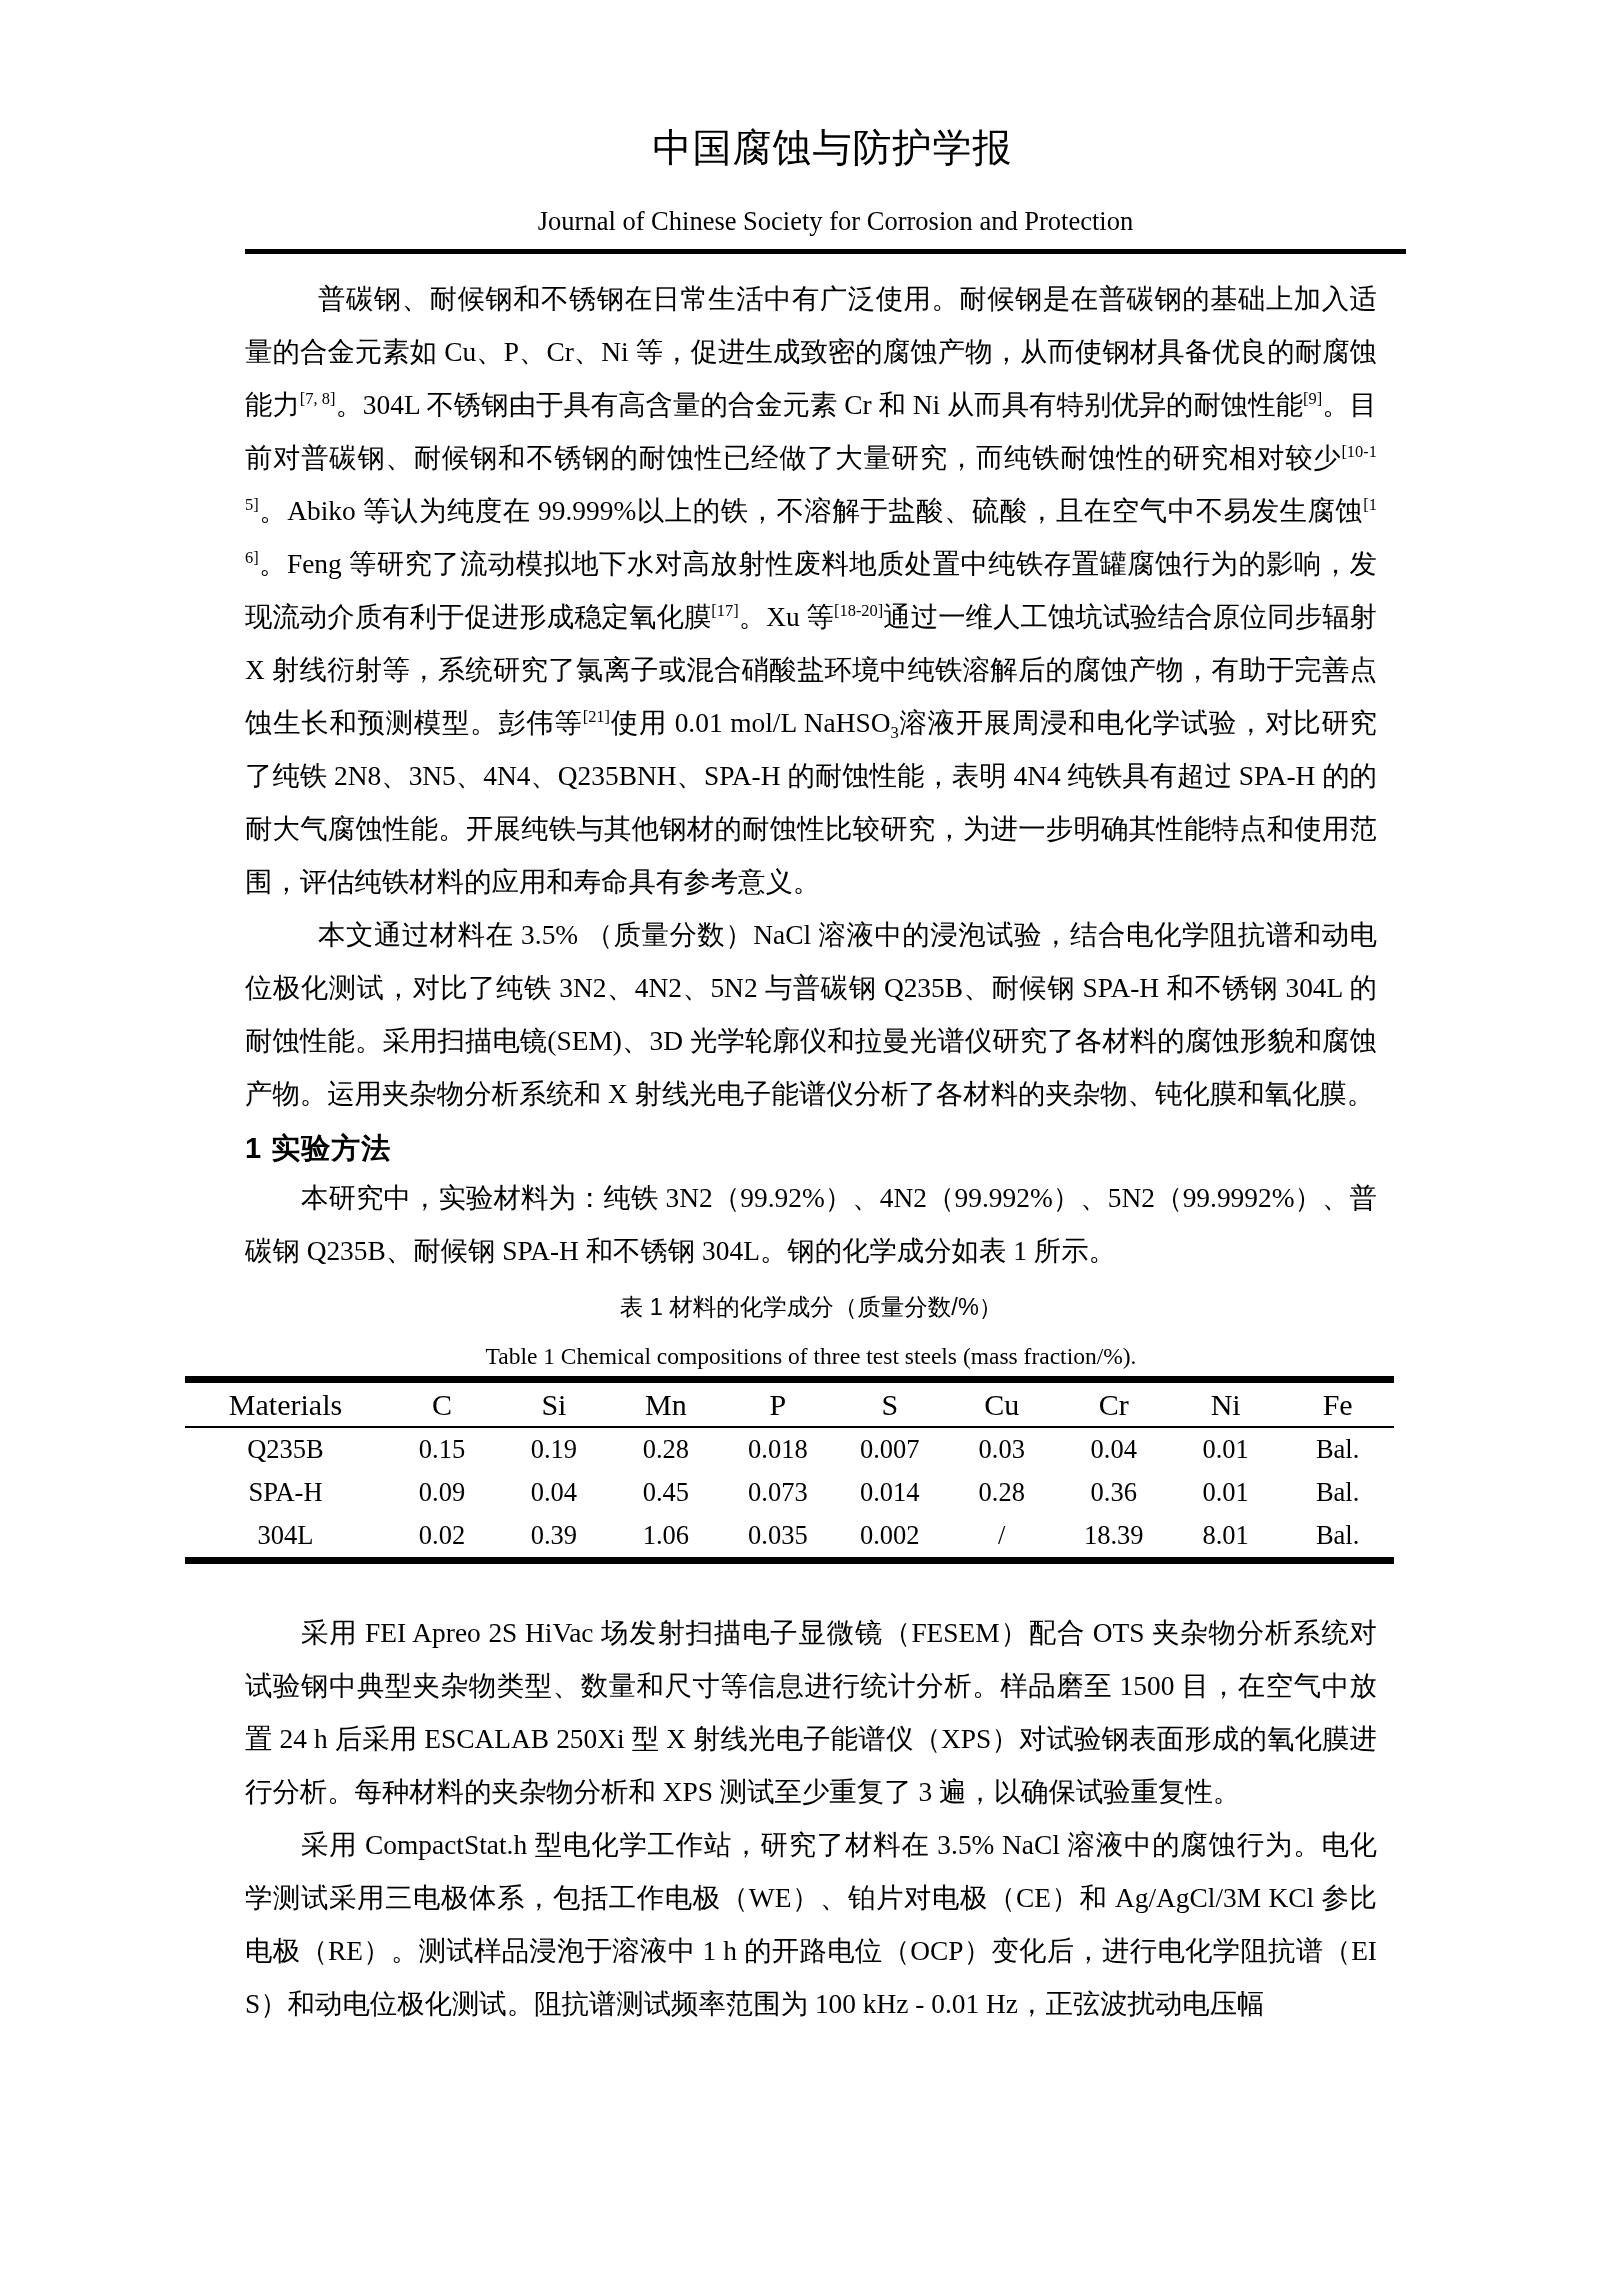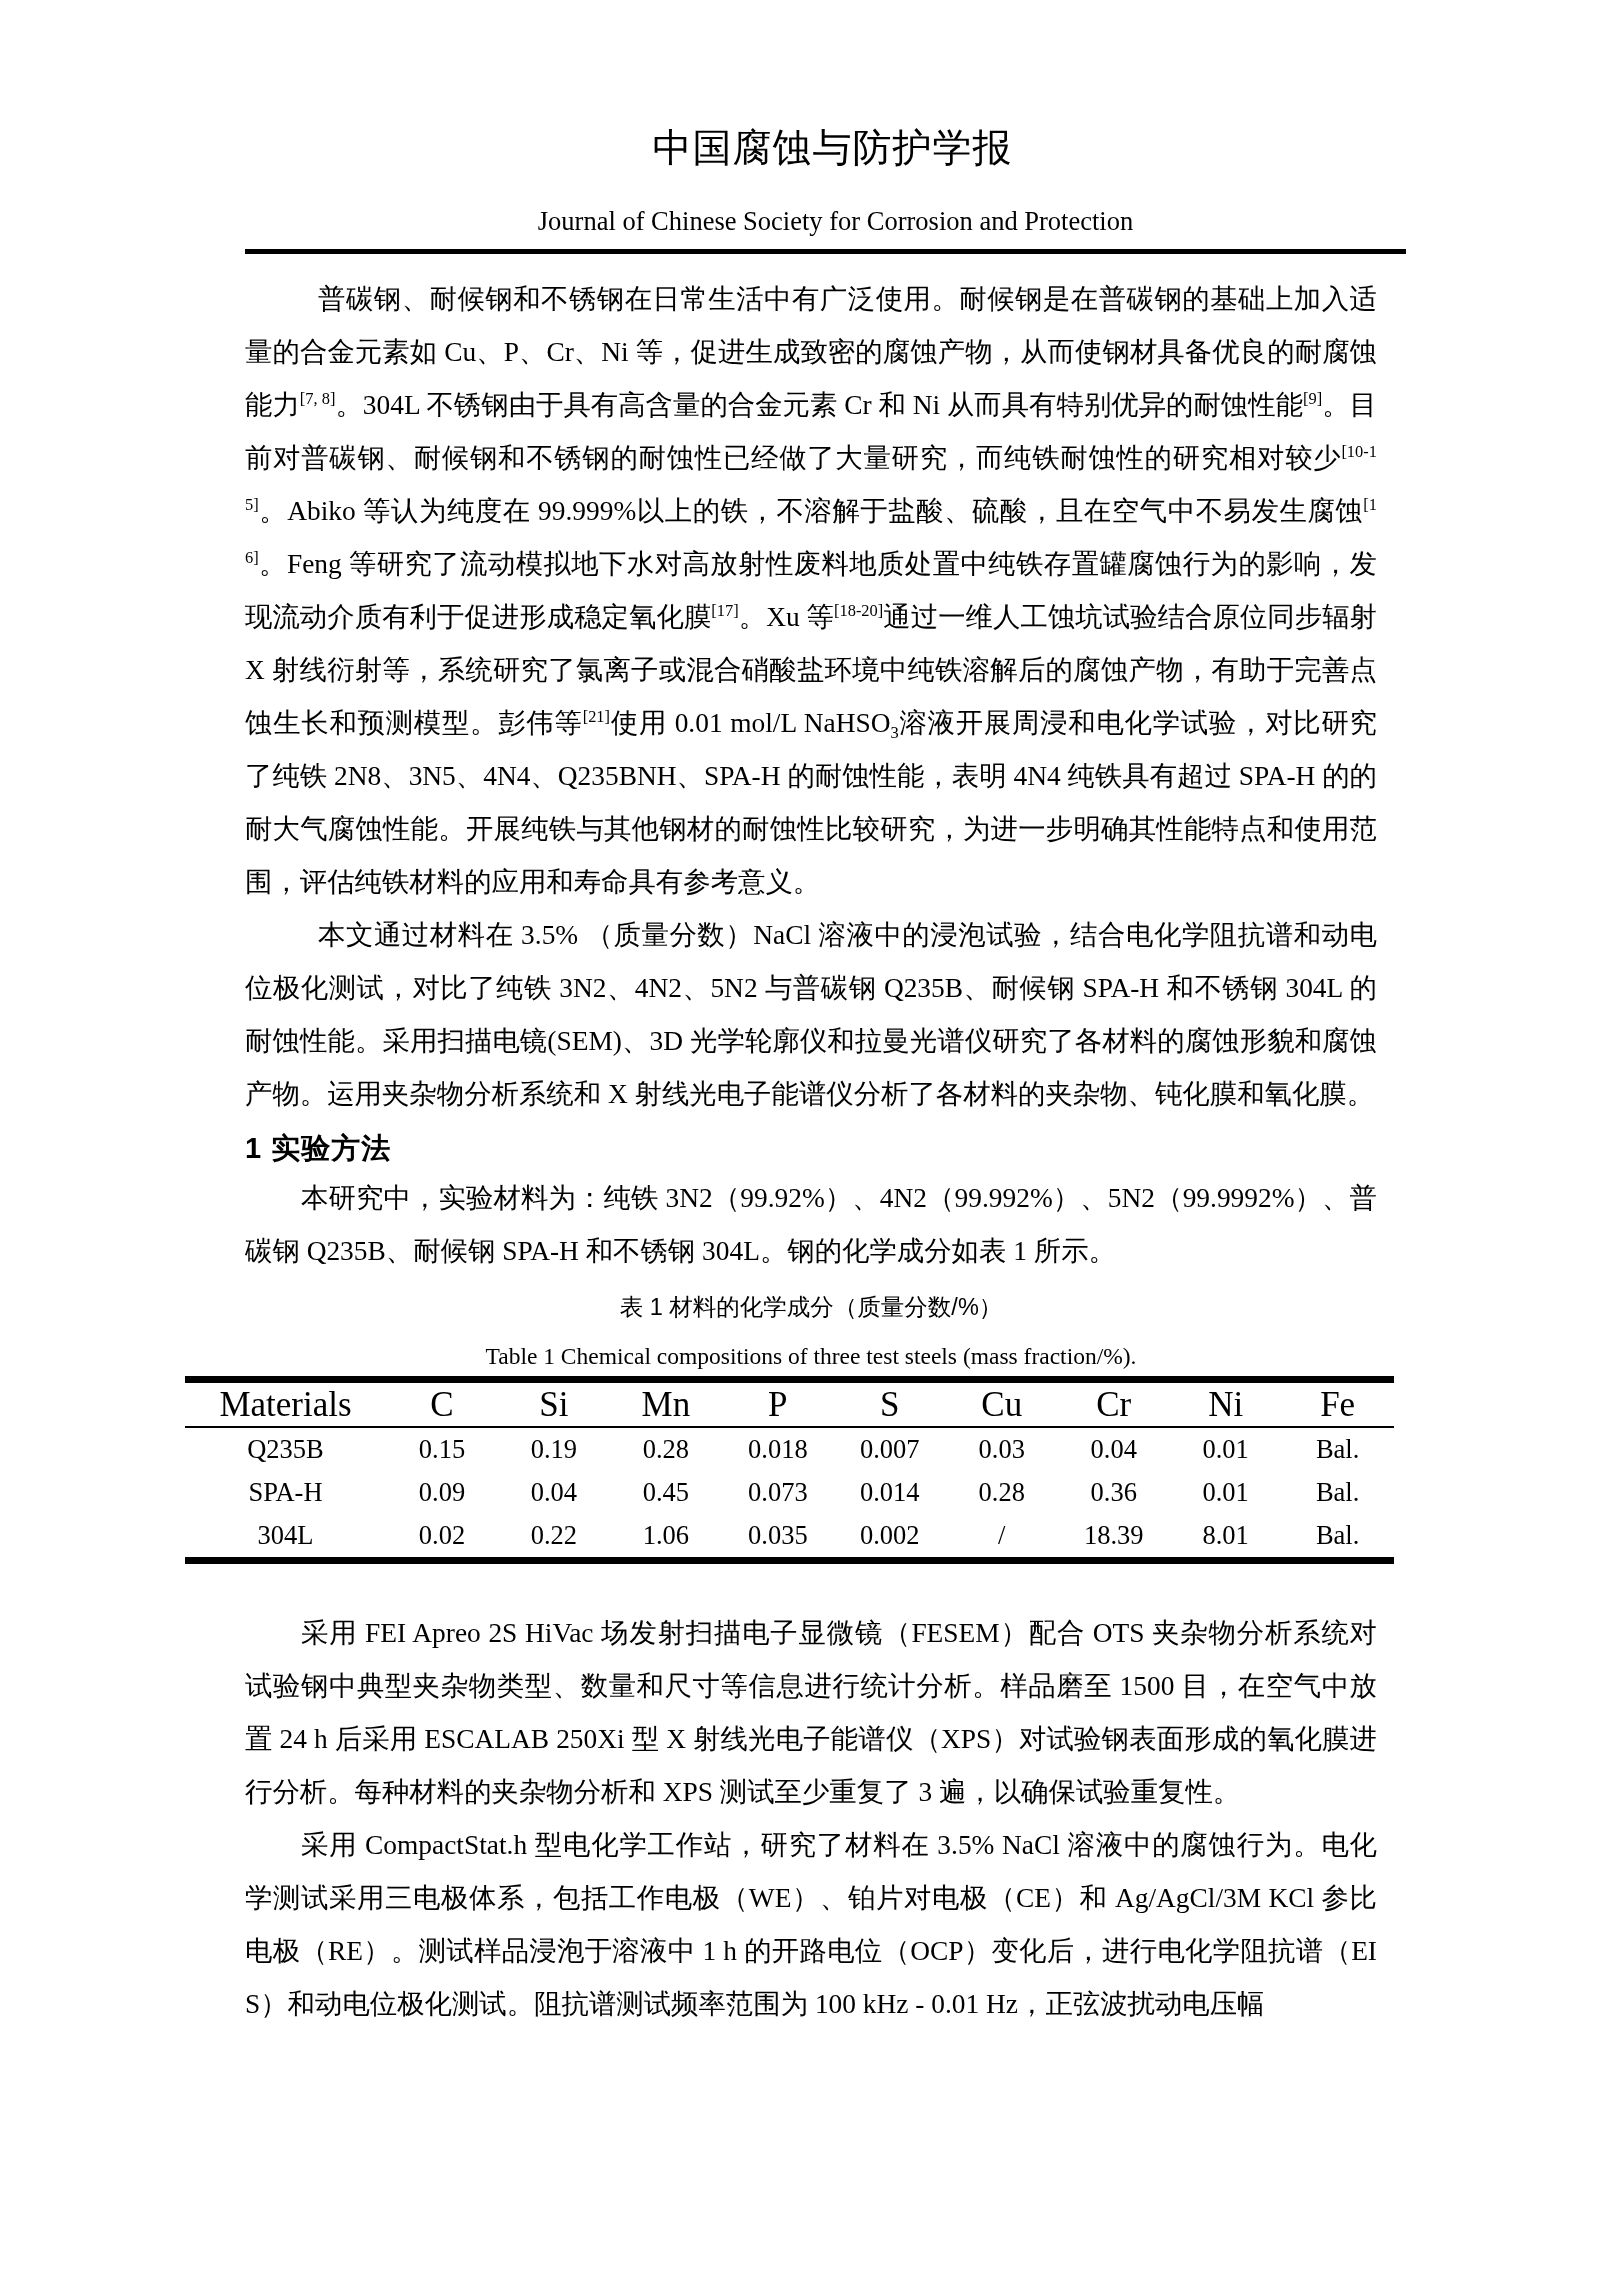--- a/index.html
+++ b/index.html
@@ -71,21 +71,21 @@
   .comp-table-wrap { margin-left: -60px; margin-right: -16.7px; }
   table.comp-table {
     width: 100%;
     border-collapse: collapse;
     table-layout: fixed;
     border-top: 7.8px solid #000000;
     border-bottom: 7.8px solid #000000;
   }
   table.comp-table thead th {
     font-weight: normal;
-    font-size: 35px;
+    font-size: 30px;
     height: 43px;
     text-align: center;
     border-bottom: 2px solid #000000;
     padding: 0;
   }
   table.comp-table td {
     font-size: 26.5px;
     height: 43px;
     text-align: center;
     padding: 0;
@@ -166,21 +166,21 @@
               <td>0.073</td>
               <td>0.014</td>
               <td>0.28</td>
               <td>0.36</td>
               <td>0.01</td>
               <td>Bal.</td>
             </tr>
             <tr>
               <td>304L</td>
               <td>0.02</td>
-              <td>0.22</td>
+              <td>0.39</td>
               <td>1.06</td>
               <td>0.035</td>
               <td>0.002</td>
               <td>/</td>
               <td>18.39</td>
               <td>8.01</td>
               <td>Bal.</td>
             </tr>
           </tbody>
       </table>

